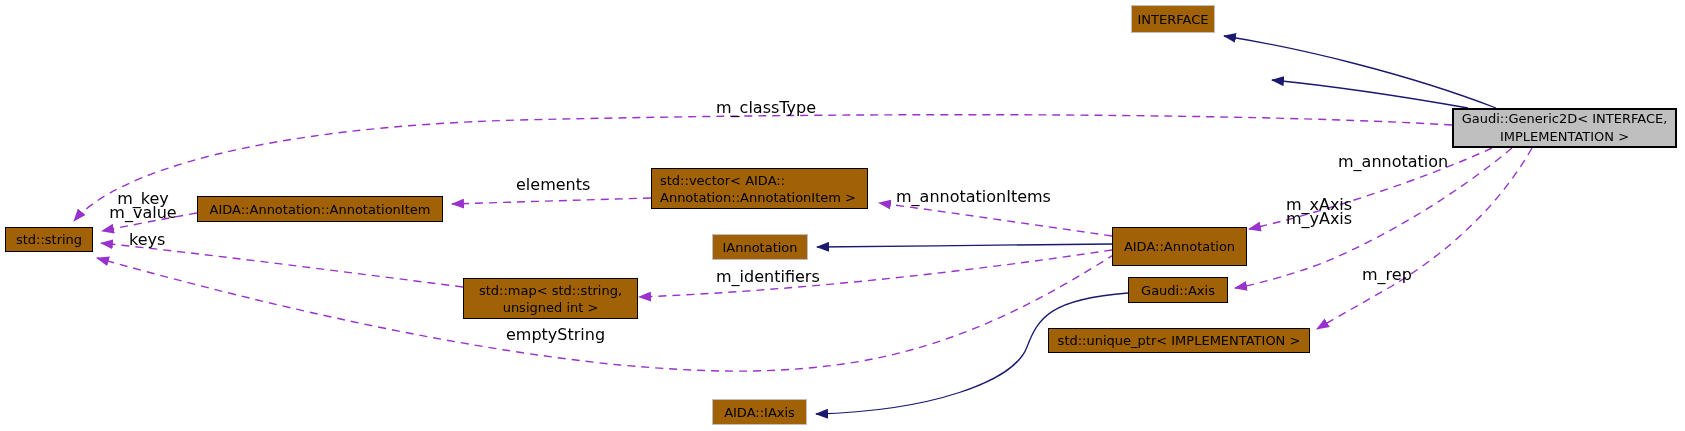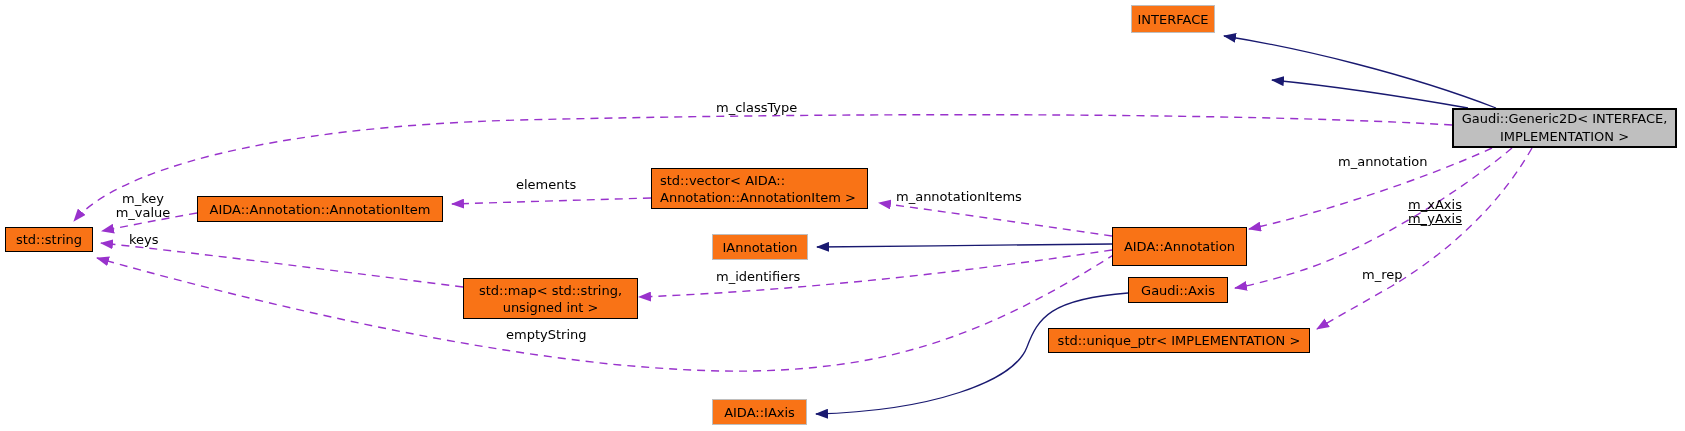--- a/index.html
+++ b/index.html
@@ -6,30 +6,30 @@
   .canvas{
     position:relative;
     width:1685px;height:431px;
     background:#ffffff;
     font-family:"DejaVu Sans","Liberation Sans",sans-serif;
     overflow:hidden;
   }
   .edges{position:absolute;left:0;top:0;width:1685px;height:431px;}
   .node{
     position:absolute;box-sizing:border-box;
-    border:1px solid #000000;background:#f97316;
+    border:1px solid #000000;background:#a16207;
     display:flex;flex-direction:column;justify-content:center;
     font-size:13px;line-height:17px;color:#000000;
     text-align:center;white-space:nowrap;padding:0 5px;
   }
   .node.muted{border-color:#bebebe;}
   .node.focus{background:#bfbfbf;border:2px solid #000000;}
   .node.leftalign{text-align:left;padding-left:8px;}
   .elabel{
-    position:absolute;font-size:13px;line-height:14px;
+    position:absolute;font-size:16px;line-height:14px;
     color:#000000;white-space:nowrap;
   }
   .elabel.center{text-align:center;}
 </style>
 </head>
 <body>
 
 <div class="canvas">
 
   <svg class="edges" width="1685" height="431" viewBox="0 0 1685 431">
@@ -113,21 +113,21 @@
 
   <span class="elabel" style="left:896px;top:190px;">m_annotationItems</span>
 
   <span class="elabel" style="left:1338px;top:155px;">m_annotation</span>
 
   <div class="elabel center" style="left:108px;top:192px;width:70px;">
     <div>m_key</div>
     <div>m_value</div>
   </div>
 
-  <div class="elabel center" style="left:1400px;top:198px;width:70px;text-decoration:underline;">
+  <div class="elabel center" style="left:1284px;top:198px;width:70px;">
     <div>m_xAxis</div>
     <div>m_yAxis</div>
   </div>
 
   <span class="elabel" style="left:129px;top:233px;">keys</span>
 
   <span class="elabel" style="left:716px;top:270px;">m_identifiers</span>
 
   <span class="elabel" style="left:1362px;top:268px;">m_rep</span>
 

